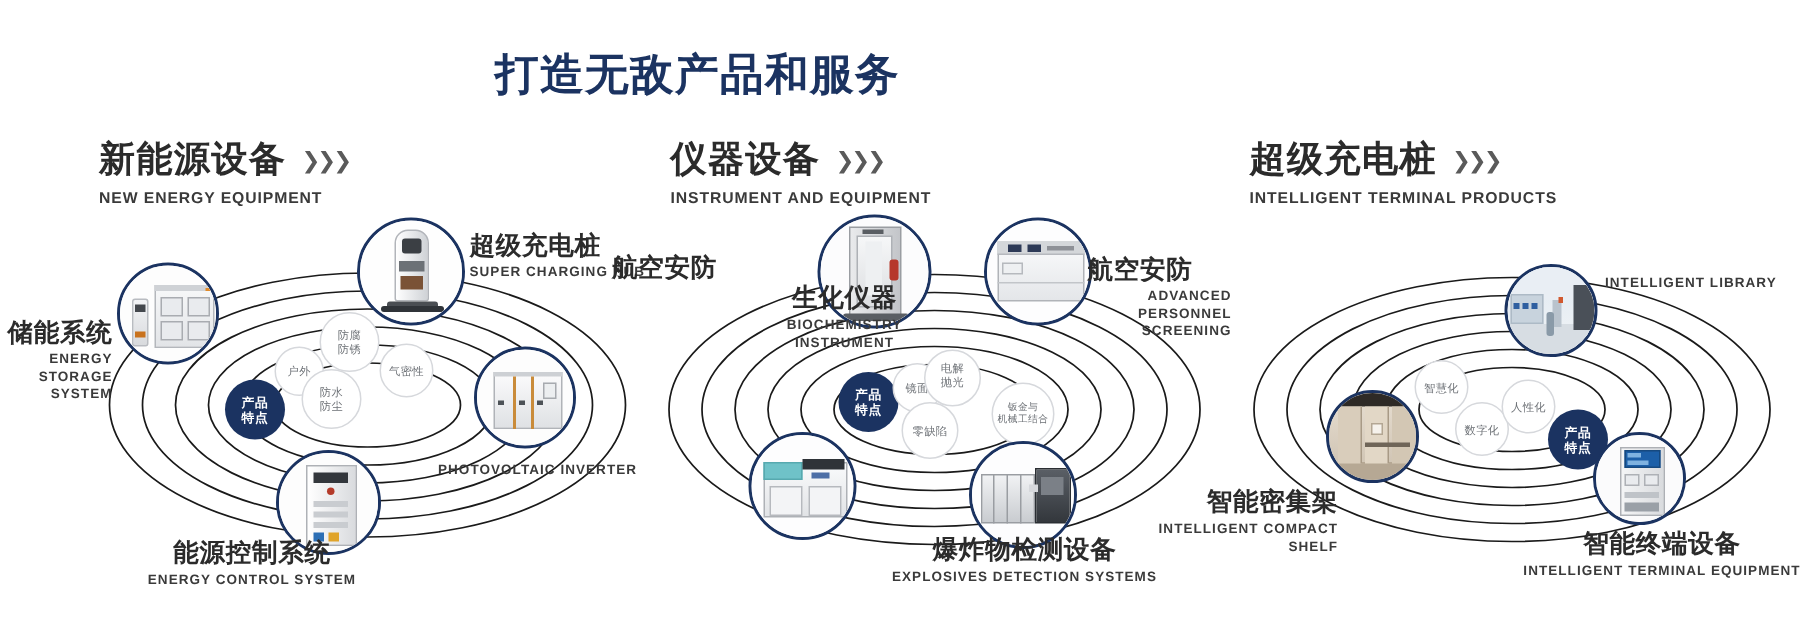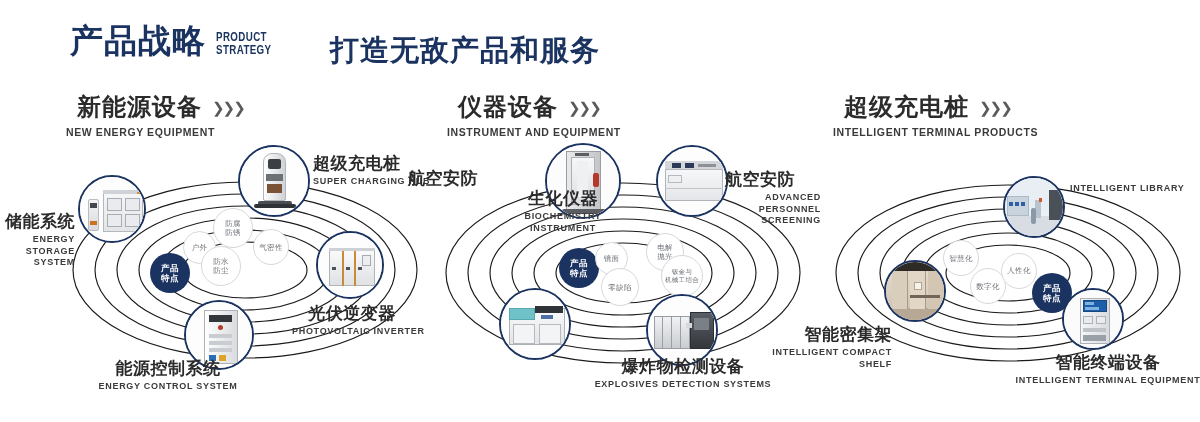--- a/index.html
+++ b/index.html
@@ -33,21 +33,21 @@
     position:absolute;left:330px;top:36px;
     font-size:29px;font-weight:bold;color:#1b3361;
     letter-spacing:1px;line-height:1;
   }
 
   
   .sect{position:absolute;}
   .sect .sc{
     font-size:24px;font-weight:bold;color:#2b2b2b;
     line-height:1;letter-spacing:1px;
-    display:flex;align-items:center;margin-left:11px;
+    display:flex;align-items:center;
   }
   .sect .chev{
     margin-left:10px;font-size:15px;letter-spacing:-2px;
     color:#5a5a5a;font-weight:bold;
   }
   .sect .se{
     margin-top:7px;font-size:10.5px;font-weight:bold;
     color:#3a3a3a;letter-spacing:.6px;
   }
 
@@ -92,27 +92,20 @@
 
   
   .plain{position:absolute;white-space:nowrap;font-size:17px;font-weight:bold;color:#2b2b2b;letter-spacing:.5px;}
   .b{position:absolute;box-sizing:border-box;}
 </style>
 </head>
 <body>
 
 <div class="stage">
 
-  <div class="hdr">
-    <div class="hdr-cn">产品战略</div>
-    <div class="hdr-en">
-      <span>PRODUCT</span>
-      <span>STRATEGY</span>
-    </div>
-  </div>
   <div class="hdr-slogan">打造无敌产品和服务</div>
 
   <div class="sect" style="left:66px;top:95px;">
     <div class="sc">
       <span>新能源设备</span>
       <span class="chev">❯❯❯</span>
     </div>
     <div class="se">NEW ENERGY EQUIPMENT</div>
   </div>
 
@@ -199,21 +192,20 @@
         <div class="b" style="left:24px;top:18px;width:1.6px;height:35px;background:#c98b3a;"></div>
         <div class="b" style="left:36px;top:18px;width:1.6px;height:35px;background:#c98b3a;"></div>
         <div class="b" style="left:44px;top:22px;width:9px;height:11px;background:#eceef0;border:1px solid #a7aaaf;"></div>
         <div class="b" style="left:14px;top:34px;width:4px;height:3px;background:#4d5season;"></div>
         <div class="b" style="left:14px;top:34px;width:4px;height:3px;background:#4d5257;"></div>
         <div class="b" style="left:28px;top:34px;width:4px;height:3px;background:#4d5257;"></div>
         <div class="b" style="left:40px;top:34px;width:4px;height:3px;background:#4d5257;"></div>
       </div>
     </div>
     <div class="cap c" style="left:237px;top:150px;width:120px;">
-      <div class="cn">光伏逆变器</div>
       <div class="en">PHOTOVOLTAIC INVERTER</div>
     </div>
 
     <div class="node" style="left:129px;top:145px;width:70px;height:70px;">
       <div class="ph">
         <div class="b" style="left:0;top:0;width:100%;height:100%;background:#fdfdfd;"></div>
         <div class="b" style="left:18px;top:8px;width:34px;height:54px;background:linear-gradient(90deg,#ffffff,#d9dbde);border:1px solid #aeb1b6;"></div>
         <div class="b" style="left:23px;top:13px;width:23px;height:7px;background:#33373c;"></div>
         <div class="b" style="left:32px;top:23px;width:5px;height:5px;border-radius:50%;background:#b43b2a;"></div>
         <div class="b" style="left:23px;top:32px;width:23px;height:4px;background:#c9ccd0;"></div>
@@ -241,21 +233,21 @@
       </g>
     </svg>
 
     <div class="core" style="left:131px;top:93px;width:40px;height:40px;">
       <div>
         <span>产品</span><br>
         <span>特点</span>
       </div>
     </div>
     <div class="feat" style="left:167px;top:87px;width:33px;height:33px;">镜面</div>
-    <div class="feat" style="left:218px;top:78px;width:38px;height:38px;">电解<br>抛光</div>
+    <div class="feat" style="left:188px;top:78px;width:38px;height:38px;font-family:Liberation Mono, monospace;">电解<br>抛光</div>
     <div class="feat" style="left:173px;top:113px;width:38px;height:38px;">零缺陷</div>
     <div class="feat" style="left:233px;top:100px;width:42px;height:42px;font-size:6.5px;line-height:8px;">钣金与<br>机械工结合</div>
 
     <div class="node" style="left:117px;top:-12px;width:76px;height:76px;">
       <div class="ph">
         <div class="b" style="left:0;top:0;width:100%;height:100%;background:#fcfcfd;"></div>
         <div class="b" style="left:19px;top:6px;width:35px;height:62px;background:linear-gradient(90deg,#e9eaec,#c3c5c9);border:1px solid #9a9da2;"></div>
         <div class="b" style="left:24px;top:12px;width:24px;height:48px;background:linear-gradient(180deg,#f6f7f8,#dcdee1);border:1px solid #aeb1b6;"></div>
         <div class="b" style="left:30px;top:16px;width:11px;height:36px;background:#eef0f2;"></div>
         <div class="b" style="left:46px;top:28px;width:6px;height:14px;background:#b6382b;border-radius:2px;"></div>
@@ -323,21 +315,21 @@
         <ellipse cx="190" cy="115" rx="150" ry="76"></ellipse>
         <ellipse cx="190" cy="115" rx="128" ry="64"></ellipse>
         <ellipse cx="190" cy="115" rx="106" ry="52"></ellipse>
         <ellipse cx="190" cy="115" rx="84" ry="40"></ellipse>
         <ellipse cx="190" cy="115" rx="62" ry="28"></ellipse>
       </g>
     </svg>
 
     <div class="feat" style="left:125px;top:82px;width:36px;height:36px;">智慧化</div>
     <div class="feat" style="left:152px;top:110px;width:36px;height:36px;">数字化</div>
-    <div class="feat" style="left:183px;top:95px;width:36px;height:36px;font-family:Liberation Mono, monospace;">人性化</div>
+    <div class="feat" style="left:183px;top:95px;width:36px;height:36px;">人性化</div>
     <div class="core" style="left:214px;top:115px;width:40px;height:40px;">
       <div>
         <span>产品</span><br>
         <span>特点</span>
       </div>
     </div>
 
     <div class="node" style="left:185px;top:18px;width:62px;height:62px;">
       <div class="ph">
         <div class="b" style="left:0;top:0;width:100%;height:100%;background:linear-gradient(180deg,#dfe9f2,#f2f4f6);"></div>

